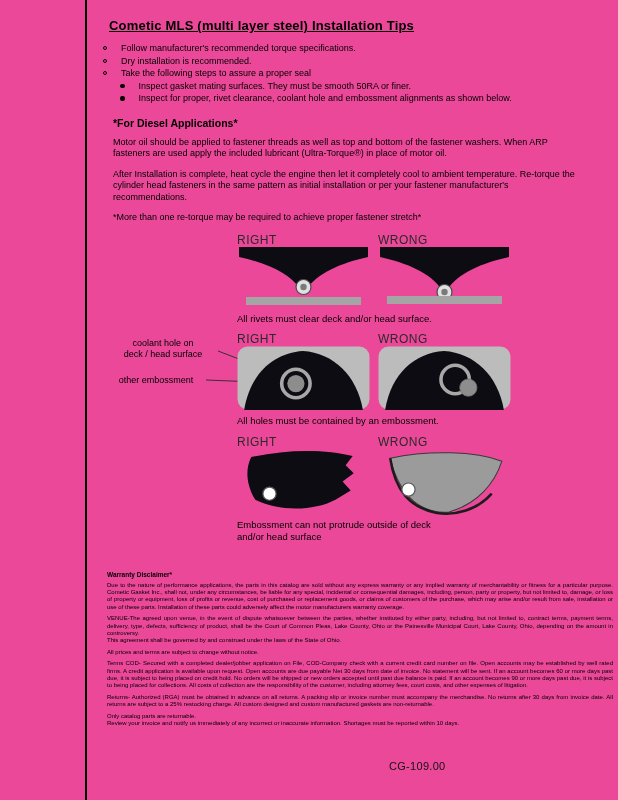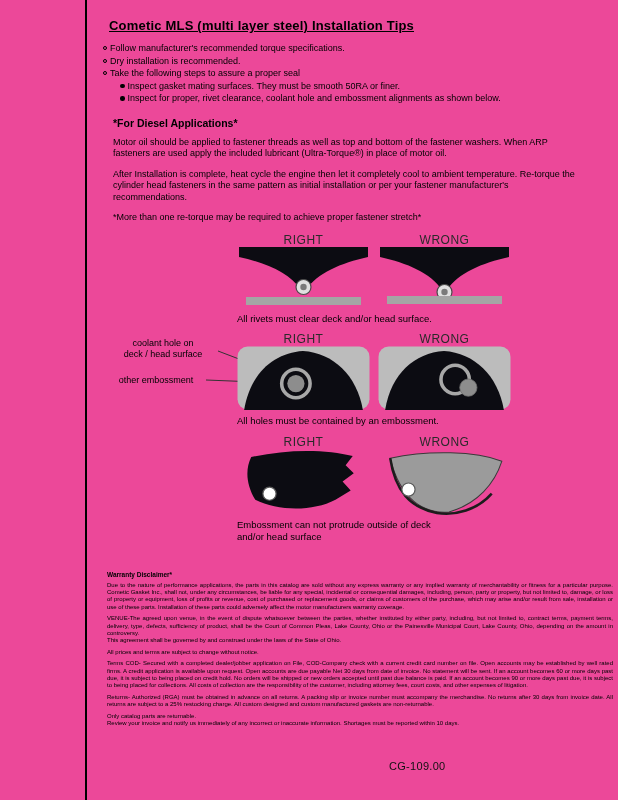--- a/index.html
+++ b/index.html
@@ -29,21 +29,21 @@
     text-decoration: underline;
     letter-spacing: 0.2px;
   }
   .bullet-list {
     position: absolute;
     left: 103px; top: 42px;
     width: 480px;
   }
   .bullet-row {
     display: flex;
-    gap: 3px;
+    gap: 14px;
     font-size: 9px;
     line-height: 12.5px;
   }
   .bullet-row.sub { margin-left: 17px; }
   .marker-open {
     flex: none;
     width: 4px; height: 4px;
     border: 1px solid #000;
     border-radius: 50%;
     margin-top: 4px;
@@ -71,21 +71,20 @@
     margin-bottom: 9px;
   }
   .diagrams {
     position: absolute;
     left: 100px; top: 230px;
     width: 518px; height: 318px;
   }
   .diagrams .abs { position: absolute; }
   .rw-label {
     width: 133px;
-    text-align: center;
     font-size: 12px;
     color: #2a2a2a;
     letter-spacing: 0.5px;
   }
   .diag-img { width: 133px; display: block; }
   .diag-caption {
     font-size: 9.5px;
     line-height: 11.5px;
     color: #000;
   }

